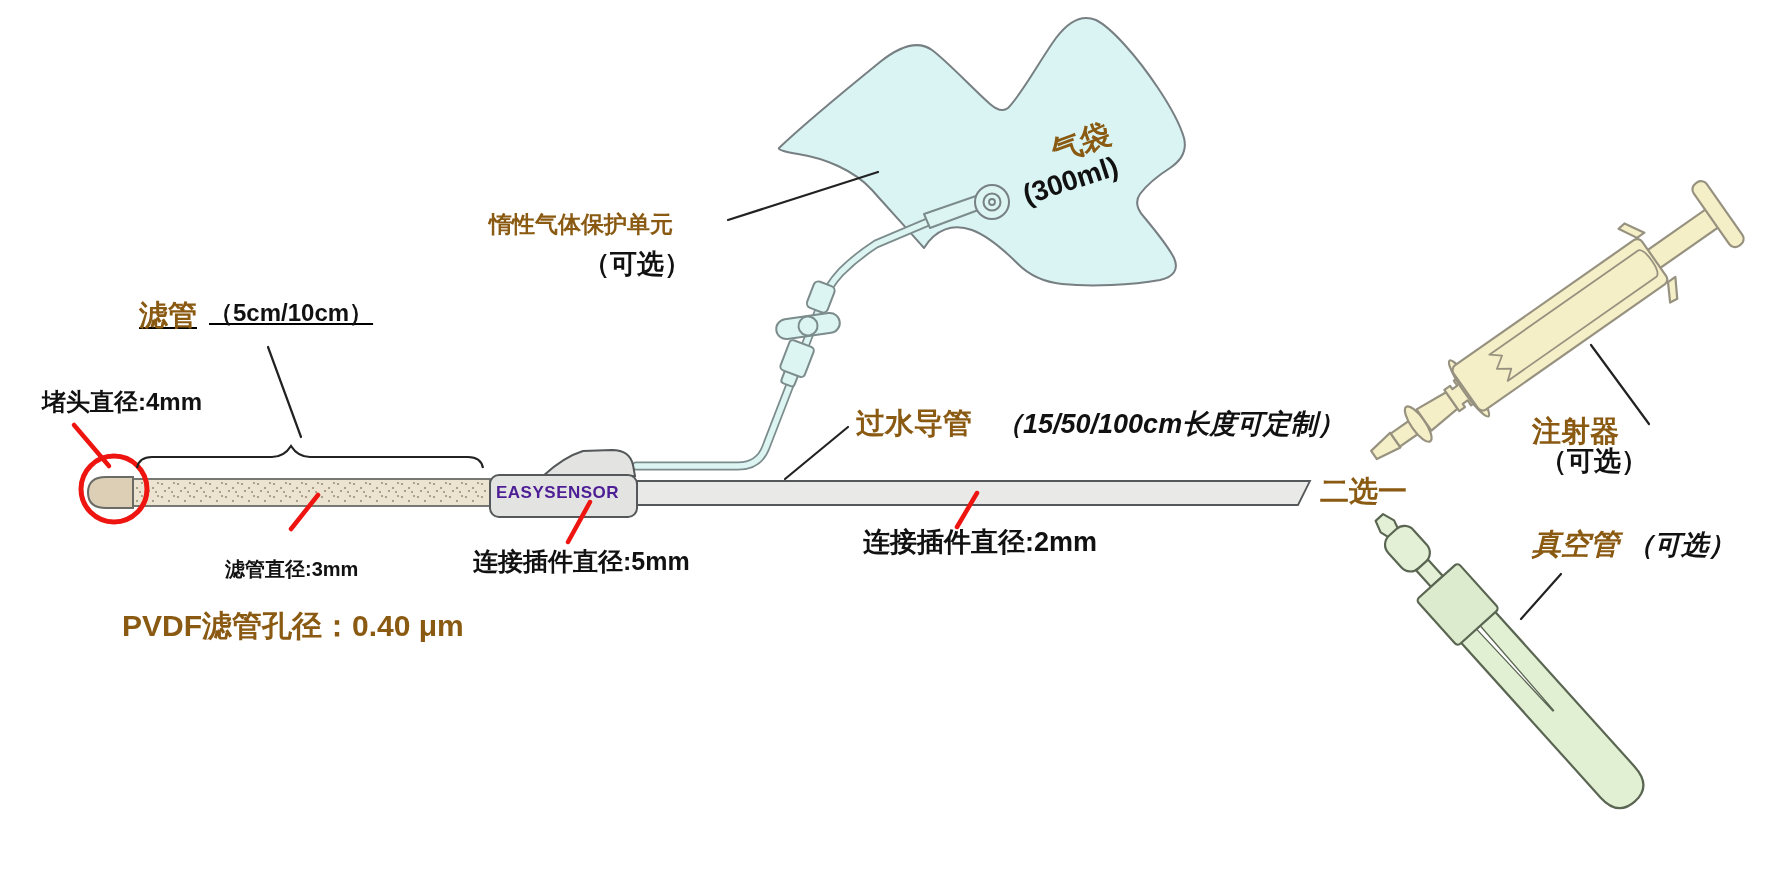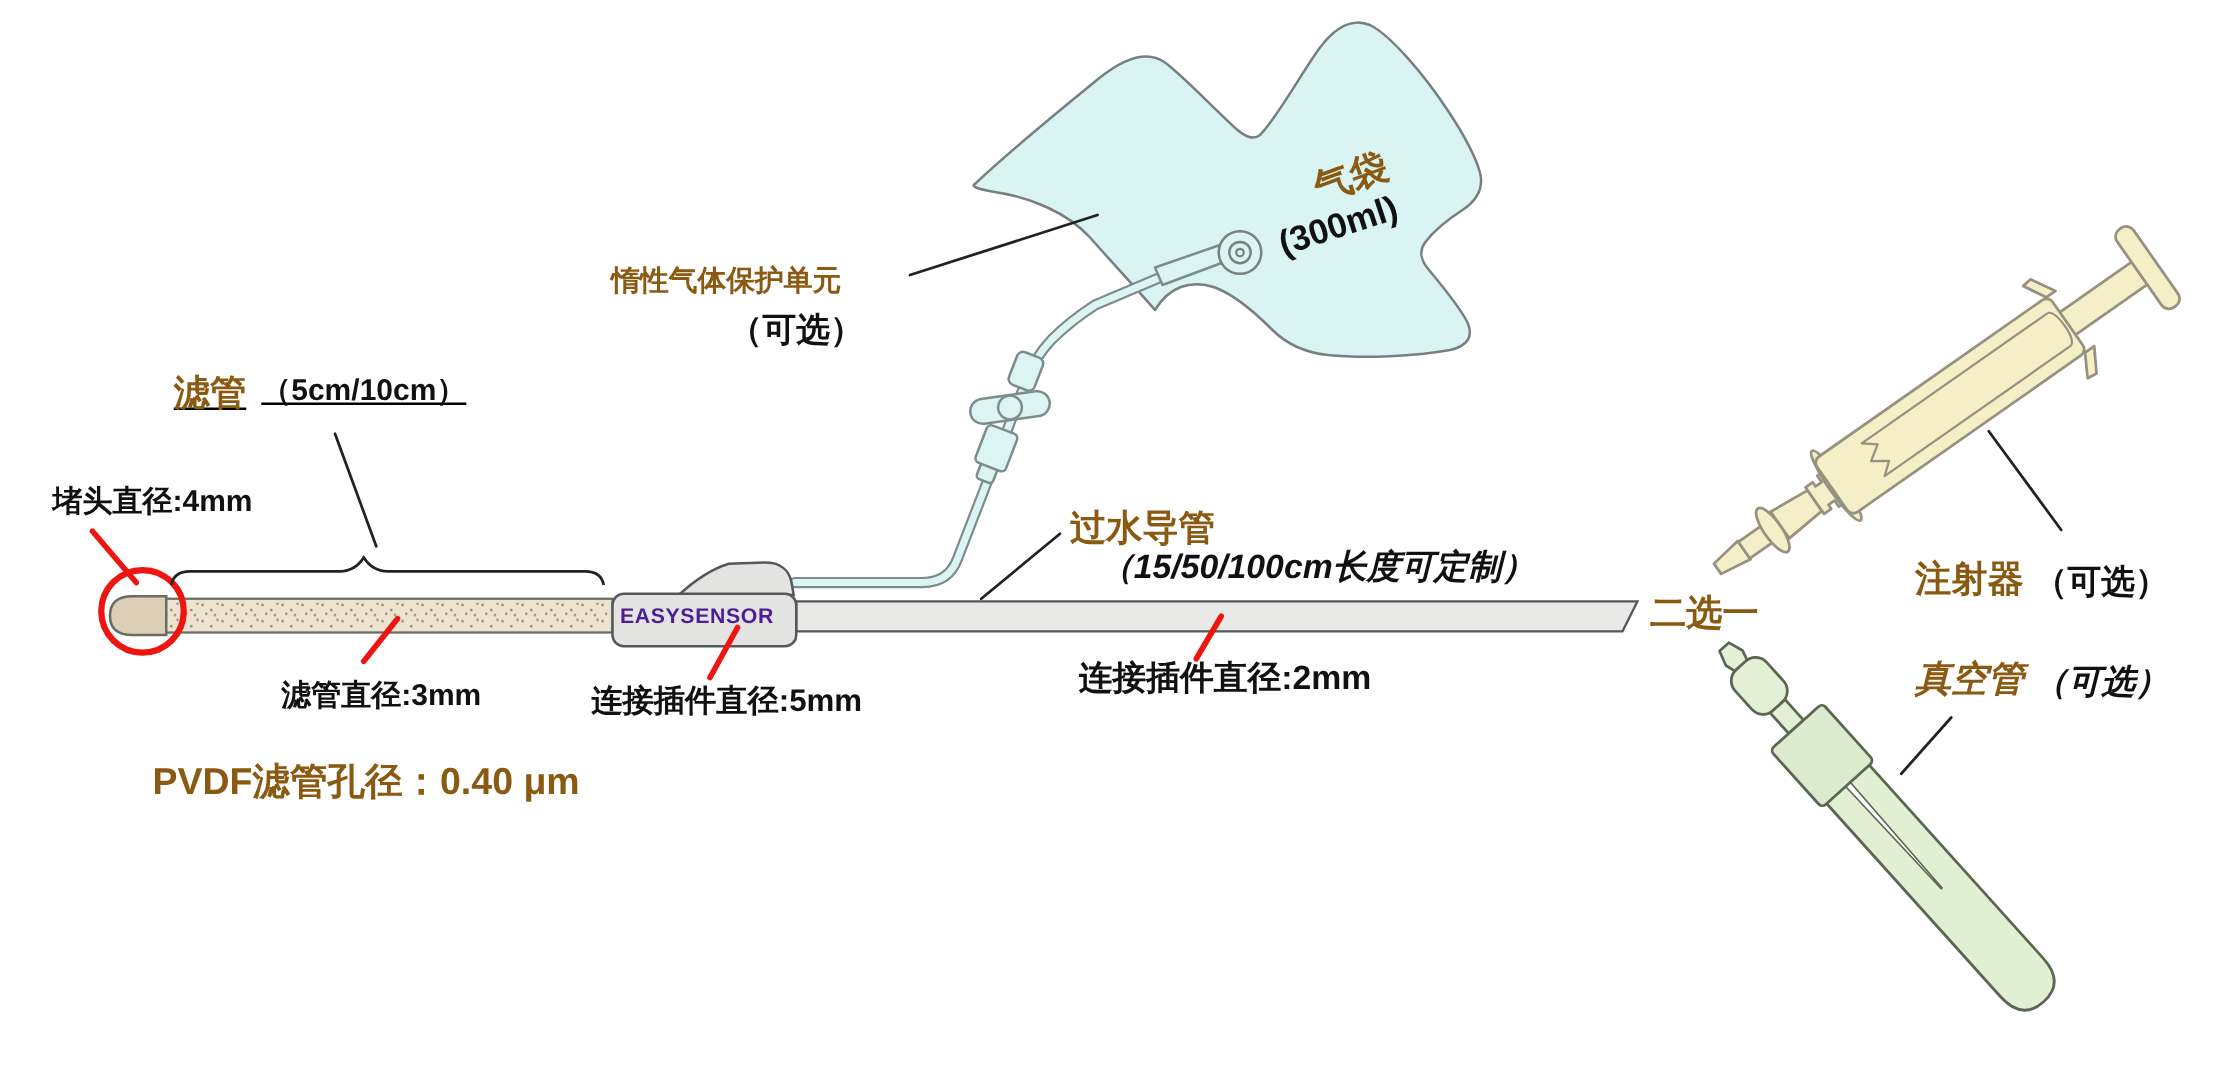--- a/index.html
+++ b/index.html
@@ -134,44 +134,44 @@
     </g>
   </svg>
 
   <div class="lbl row" style="left:139px;top:301px;text-decoration:underline;">
     <span class="brown" style="font-size:29px;">滤管</span>
     <span class="black" style="font-size:24px;margin-left:12px;">（5cm/10cm）</span>
   </div>
 
   <div class="lbl black" style="left:42px;top:390px;font-size:24px;">堵头直径:4mm</div>
 
-  <div class="lbl black" style="left:225px;top:545px;font-size:24px;">滤管直径:3mm</div>
+  <div class="lbl black" style="left:225px;top:559px;font-size:20px;">滤管直径:3mm</div>
 
   <div class="lbl brown" style="left:122px;top:611px;font-size:30px;">PVDF滤管孔径：0.40 μm</div>
 
   <div class="lbl black" style="left:473px;top:549px;font-size:25px;text-align:right;">连接插件直径:5mm</div>
 
   <div class="lbl green" style="left:496px;top:484px;font-size:17px;letter-spacing:0.5px;">EASYSENSOR</div>
 
   <div class="lbl brown" style="left:489px;top:213px;font-size:23px;">惰性气体保护单元</div>
   <div class="lbl black" style="left:583px;top:251px;font-size:27px;">（可选）</div>
 
   <div class="lbl brown" style="left:1053px;top:138px;font-size:30px;transform:rotate(-20deg);transform-origin:left center;">气袋</div>
   <div class="lbl black" style="left:1024px;top:182px;font-size:28px;transform:rotate(-18deg);transform-origin:left center;">(300ml)</div>
 
-  <div class="lbl row" style="left:856px;top:409px;flex-direction:column;">
+  <div class="lbl row" style="left:856px;top:409px;">
     <span class="brown" style="font-size:29px;">过水导管</span>
     <span class="black" style="font-size:27px;margin-left:24px;margin-top:2px;font-style:italic;">（15/50/100cm长度可定制）</span>
   </div>
 
   <div class="lbl black" style="left:863px;top:529px;font-size:27px;">连接插件直径:2mm</div>
 
   <div class="lbl brown" style="left:1320px;top:477px;font-size:29px;">二选一</div>
 
-  <div class="lbl row" style="left:1532px;top:450px;">
+  <div class="lbl row" style="left:1532px;top:417px;flex-direction:column;">
     <span class="brown" style="font-size:29px;">注射器</span>
     <span class="black" style="font-size:27px;margin-left:8px;margin-top:2px;">（可选）</span>
   </div>
 
   <div class="lbl row" style="left:1532px;top:530px;font-style:italic;">
     <span class="brown" style="font-size:29px;">真空管</span>
     <span class="black" style="font-size:27px;margin-left:8px;margin-top:2px;">（可选）</span>
   </div>
 
 </div>

